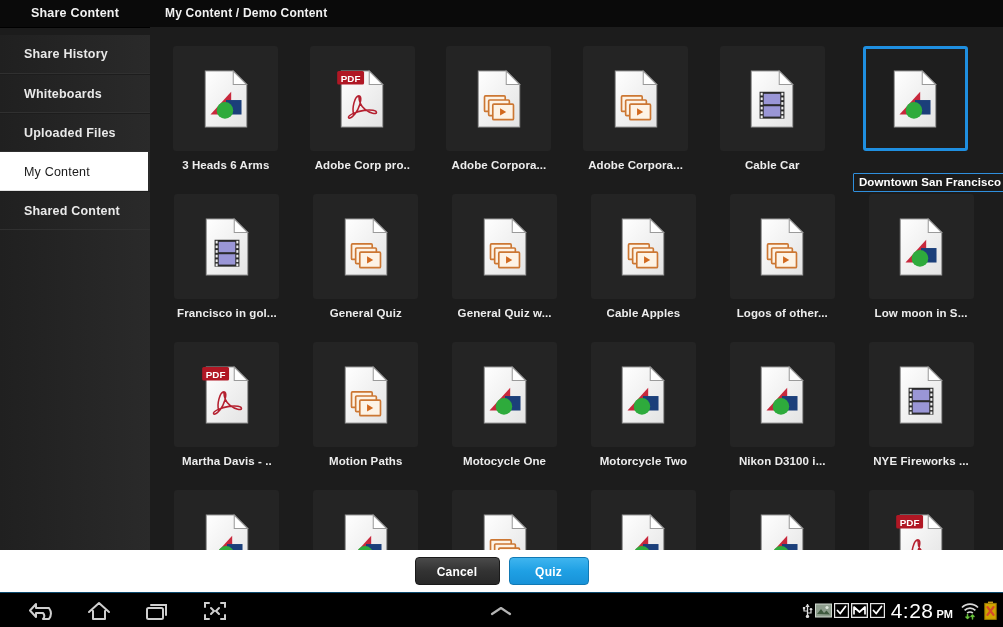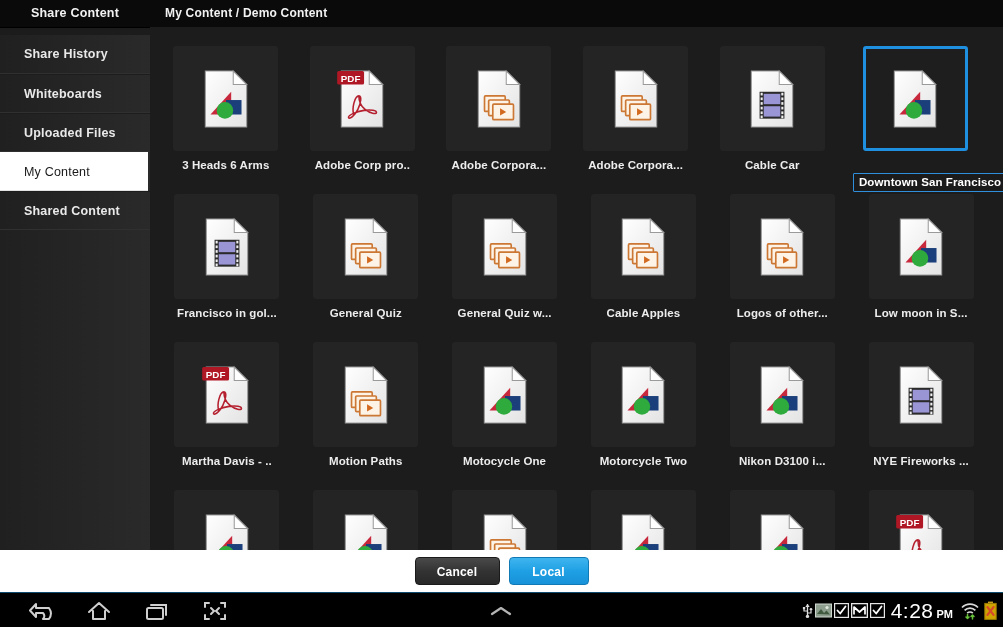--- a/index.html
+++ b/index.html
@@ -769,21 +769,21 @@
               </svg>
             </div>
             <div class="caption"></div>
           </div>
         </div>
       </div>
   </div>
 
   <div class="actionbar">
     <div class="btn btn-cancel">Cancel</div>
-    <div class="btn btn-share">Local</div>
+    <div class="btn btn-share">Quiz</div>
   </div>
 
   <div class="navbar">
     <div class="nav-icons">
       <div>
         <svg width="26" height="22" viewBox="0 0 26 22">
           <path d="M8 4 L2 10.5 L8 17 L8 13 L15 13 A4.5 4.5 0 0 1 15 19 L21 19 A9.5 9.5 0 0 0 21 8 L8 8 Z" fill="none" stroke="#cfcfcf" stroke-width="2" stroke-linejoin="round"></path>
         </svg>
       </div>
       <div>

